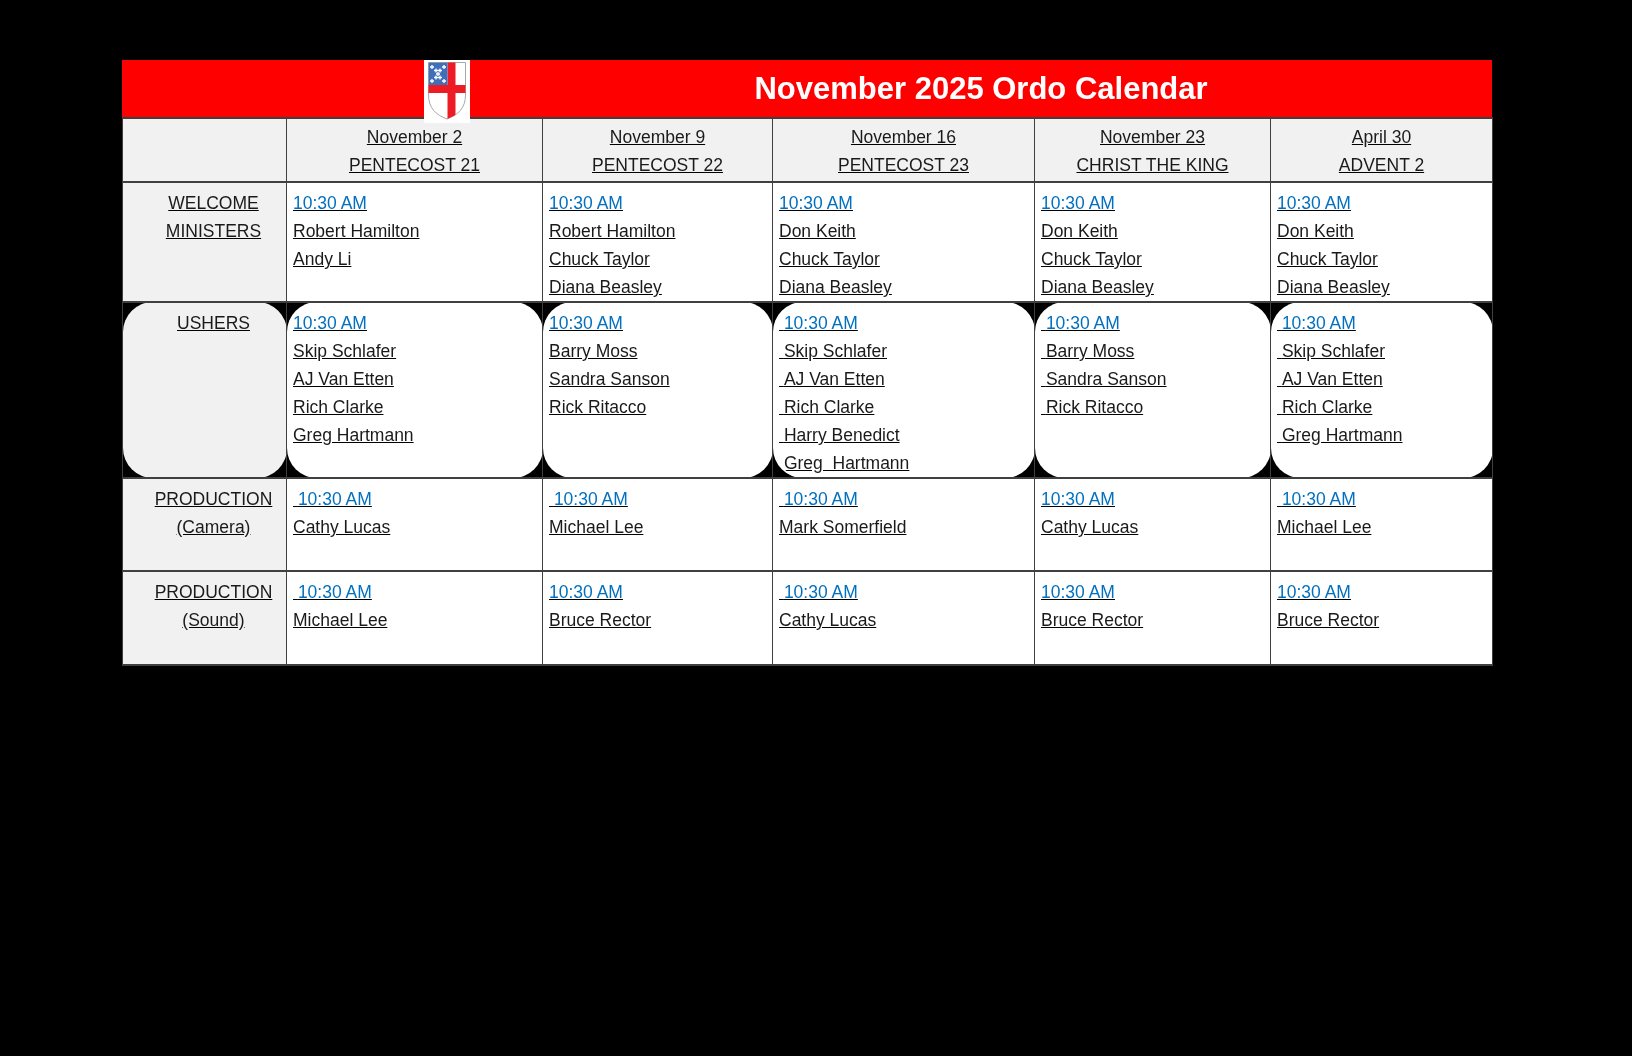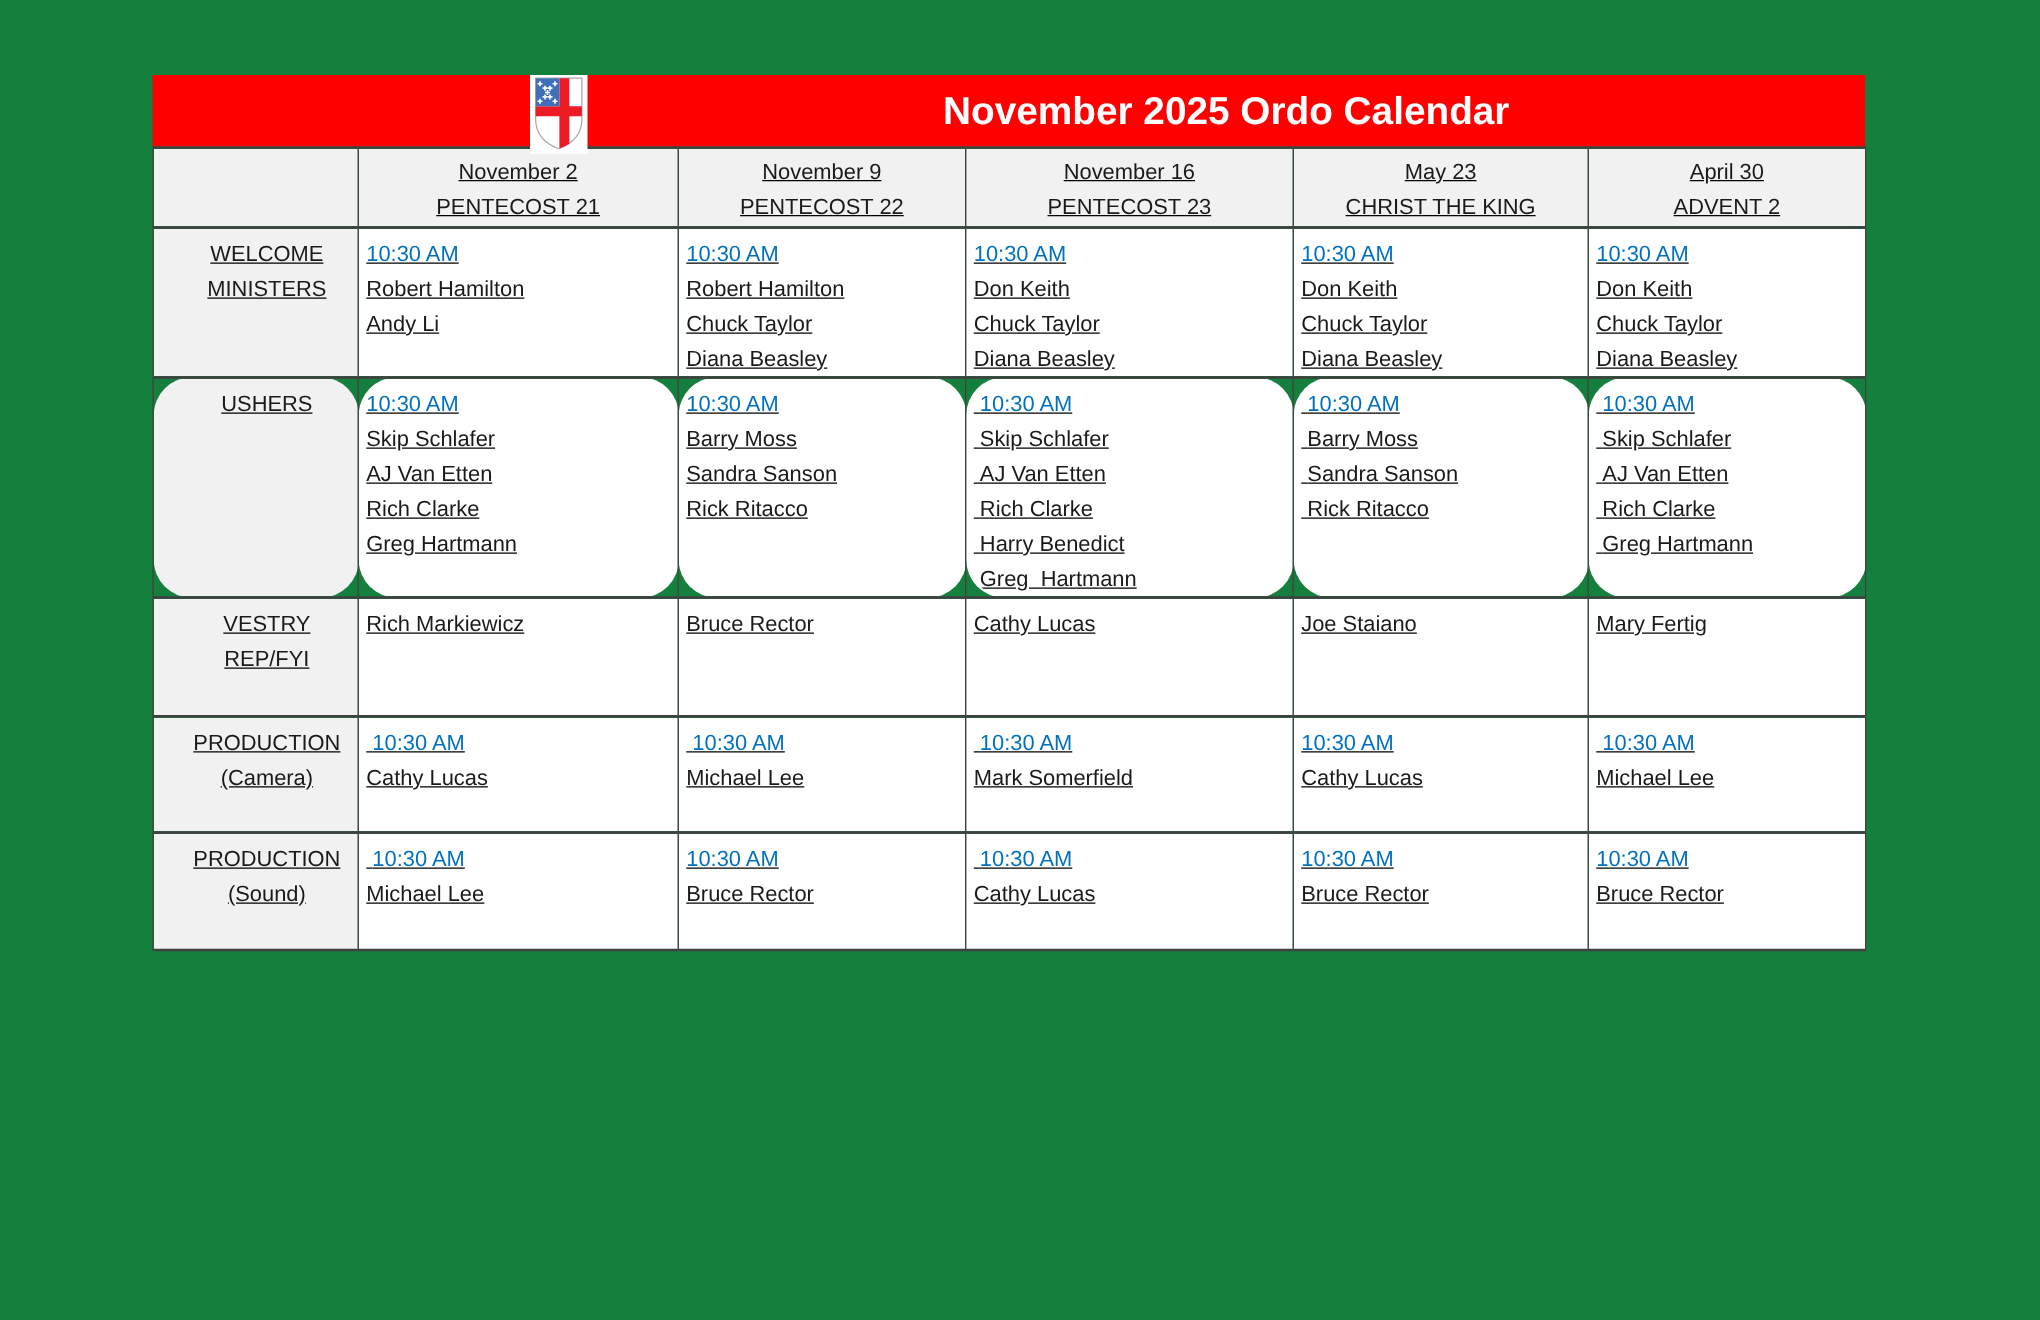--- a/index.html
+++ b/index.html
@@ -5,21 +5,21 @@
   html, body {
     margin: 0;
     padding: 0;
     background: #ffffff;
     font-family: "Liberation Sans", "DejaVu Sans", sans-serif;
   }
   .page {
     position: relative;
     width: 1632px;
     height: 1056px;
-    background: #15803d;
+    background: #000000;
     overflow: hidden;
   }
   .calendar {
     position: absolute;
     left: 122px;
     top: 60px;
     width: 1370px;
   }
   
   .banner {
@@ -161,21 +161,21 @@
         </th>
         <th>
           <span class="hdr-date">November 9</span>
           <span class="hdr-feast">PENTECOST 22</span>
         </th>
         <th>
           <span class="hdr-date">November 16</span>
           <span class="hdr-feast">PENTECOST 23</span>
         </th>
         <th>
-          <span class="hdr-date">May 23</span>
+          <span class="hdr-date">November 23</span>
           <span class="hdr-feast">CHRIST THE KING</span>
         </th>
         <th>
           <span class="hdr-date">April 30</span>
           <span class="hdr-feast">ADVENT 2</span>
         </th>
       </tr>
 
       <tr class="r-welcome">
         <td class="row-label">WELCOME
@@ -242,44 +242,20 @@
         </td>
         <td class="cell">
           <div class="cell-time"> 10:30 AM</div>
           <div class="cell-names"> Skip Schlafer
  AJ Van Etten
  Rich Clarke
  Greg Hartmann</div>
         </td>
       </tr>
 
-      <tr class="r-vestry">
-        <td class="row-label">VESTRY
-REP/FYI</td>
-        <td class="cell">
-
-          <div class="cell-names">Rich Markiewicz</div>
-        </td>
-        <td class="cell">
-
-          <div class="cell-names">Bruce Rector</div>
-        </td>
-        <td class="cell">
-
-          <div class="cell-names">Cathy Lucas</div>
-        </td>
-        <td class="cell">
-
-          <div class="cell-names">Joe Staiano</div>
-        </td>
-        <td class="cell">
-
-          <div class="cell-names">Mary Fertig</div>
-        </td>
-      </tr>
 
       <tr class="r-camera">
         <td class="row-label">PRODUCTION
 (Camera)</td>
         <td class="cell">
           <div class="cell-time"> 10:30 AM</div>
           <div class="cell-names">Cathy Lucas</div>
         </td>
         <td class="cell">
           <div class="cell-time"> 10:30 AM</div>

